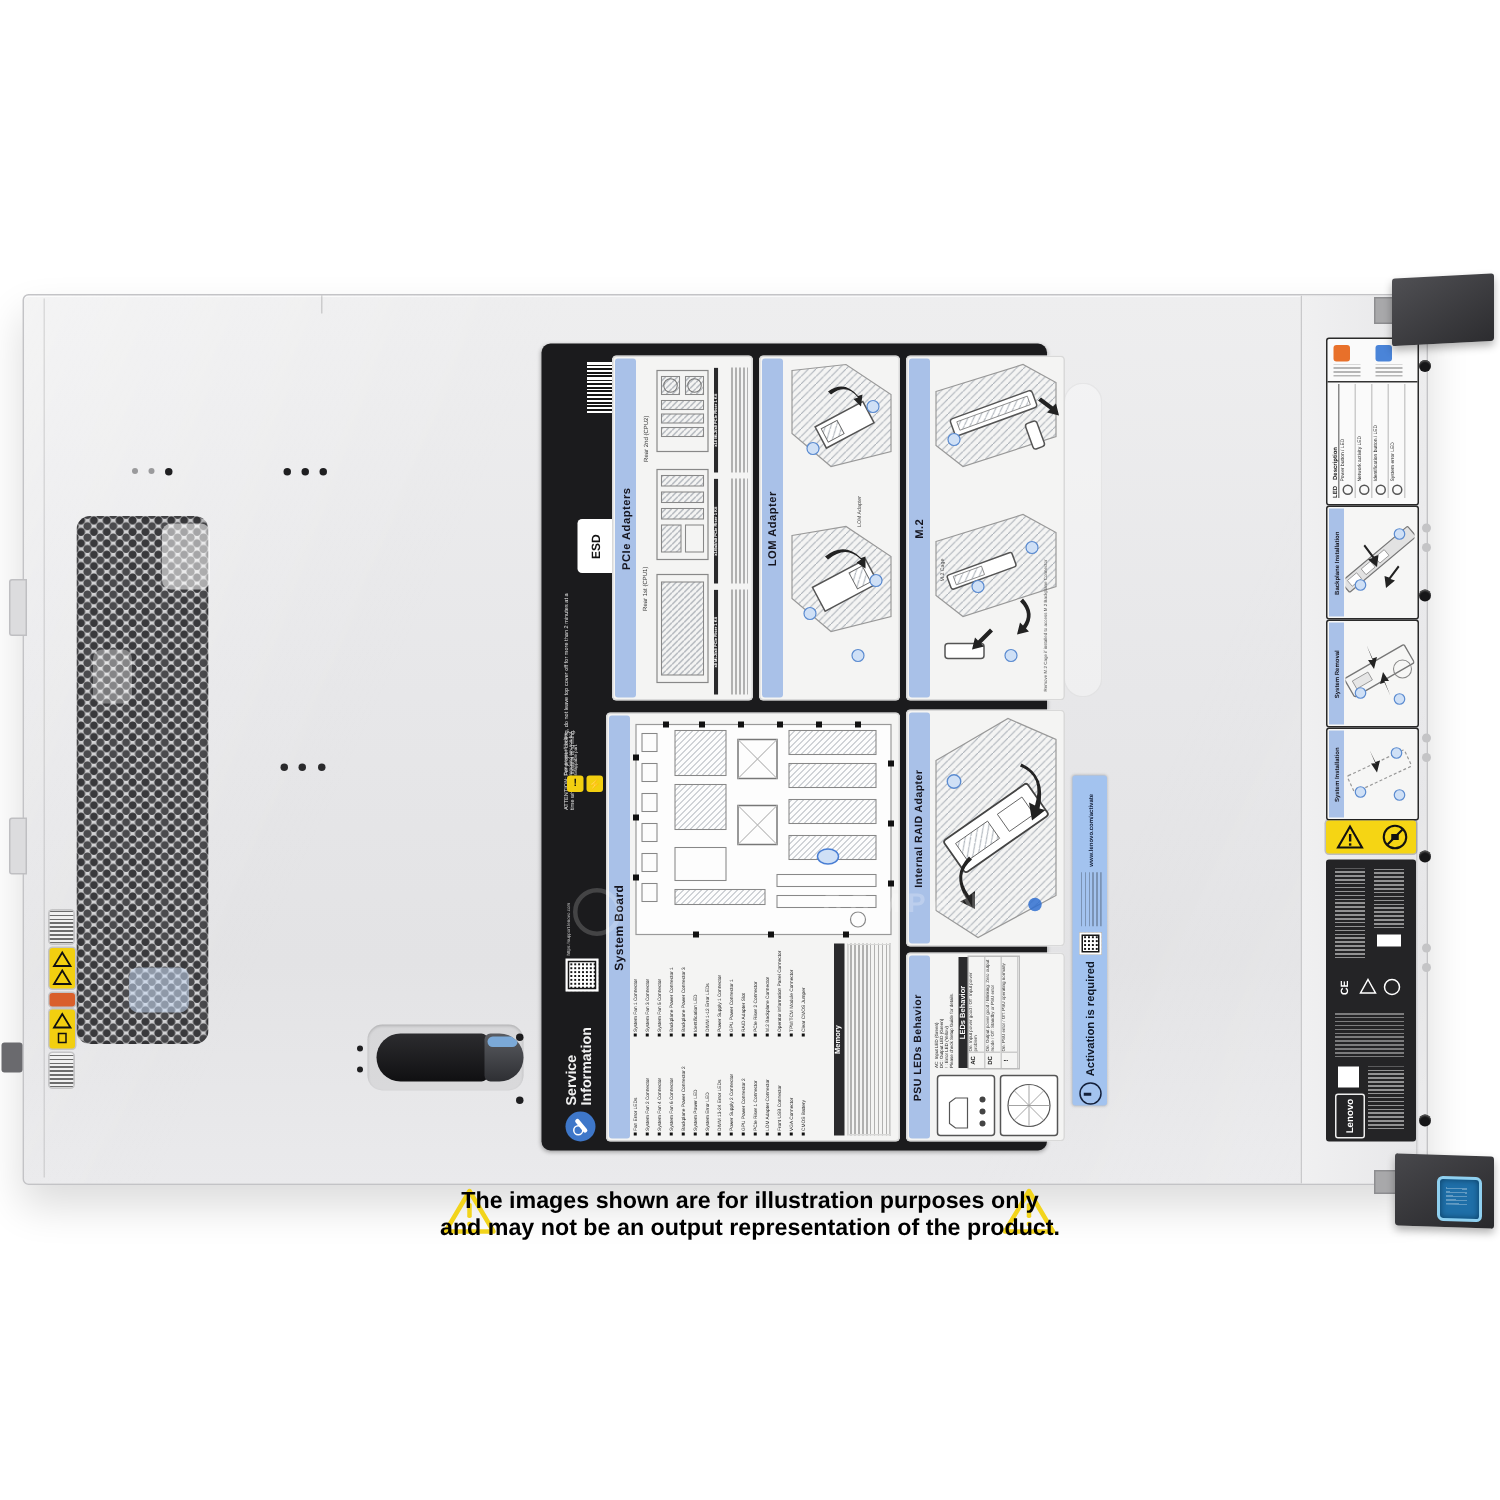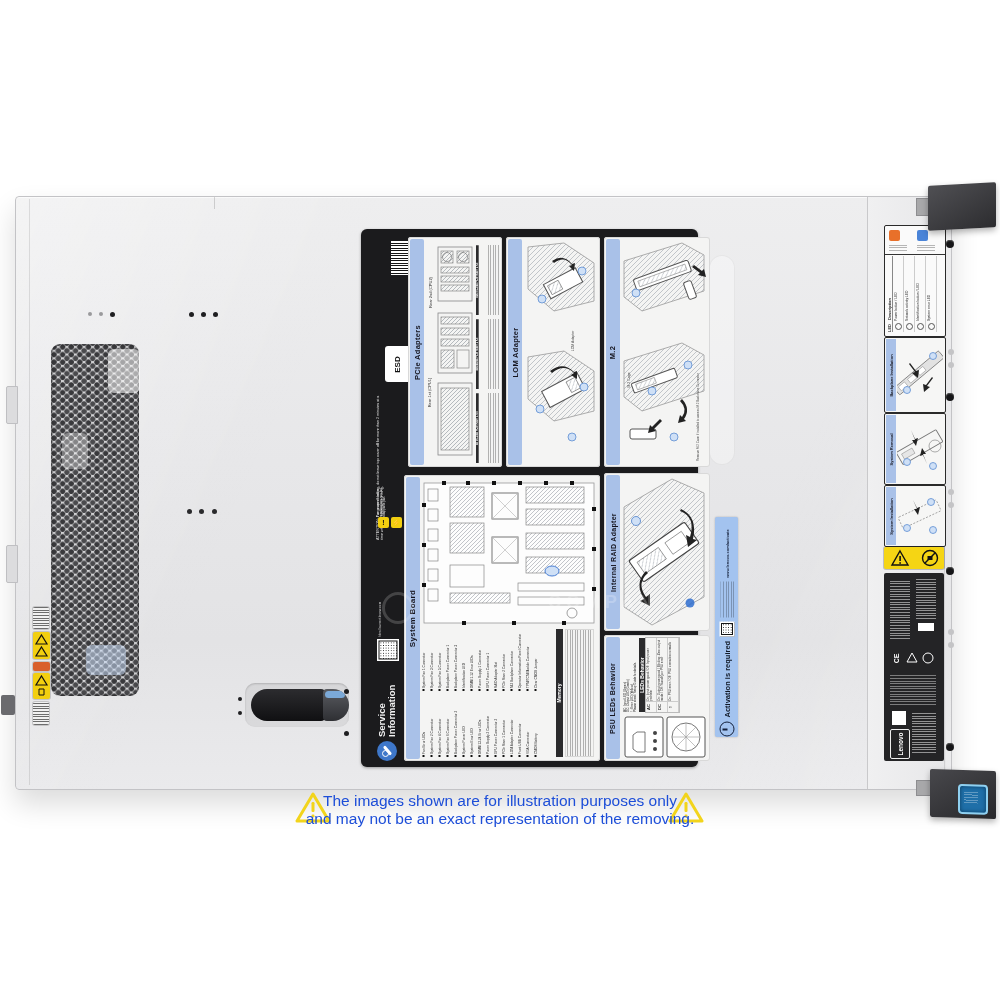--- a/index.html
+++ b/index.html
@@ -51,21 +51,21 @@
   .warn-sq{width:11px;height:11px;background:#f2cf10;border-radius:2px;display:flex;align-items:center;justify-content:center;
       color:#111;font-size:7px;font-weight:bold;}
   .legend-item{display:flex;align-items:flex-start;gap:2px;line-height:7px;color:#1c1c1c;}
   .legend-item .sq{flex:none;width:4px;height:4px;background:#111;margin-top:1px;}
   .tinyhead{background:#2a2a2c;color:#fff;text-align:center;font-weight:bold;}
   
   svg{display:block;}
   .wm{color:rgba(90,90,95,.10);font-weight:bold;letter-spacing:5px;font-size:24px;}
   .wm-ring{border:3px solid rgba(120,120,125,.12);border-radius:50%;}
   
-  .disc-text{width:100%;text-align:center;color:#1d4ed8;font-weight:normal;font-size:15.5px;line-height:18px;}
+  .disc-text{width:100%;text-align:center;color:#000000;font-weight:bold;font-size:15.5px;line-height:18px;}
 </style>
 </head>
 <body>
 
 <div class="page">
 
   <div class="abs wm" style="left:52px;top:266px;">COMPAN</div>
   <div class="abs wm" style="left:130px;top:586px;">COMPAN</div>
   <div class="abs wm" style="left:26px;top:694px;">COMPAN</div>
   <div class="abs wm" style="left:548px;top:592px;color:rgba(255,255,255,.22);font-size:18px;z-index:5;">COMPAN</div>
@@ -742,16 +742,16 @@
     <rect x="16.5" y="11" width="3" height="10" rx="1.2" fill="#f2d41c"></rect>
     <rect x="16.5" y="23.5" width="3" height="3" rx="1.2" fill="#f2d41c"></rect>
   </svg>
   <svg class="abs" style="left:668px;top:791px;" width="36" height="33" viewBox="0 0 36 33">
     <path d="M18 3 L34 30 L2 30 Z" fill="none" stroke="#f2d41c" stroke-width="3" stroke-linejoin="round"></path>
     <rect x="16.5" y="11" width="3" height="10" rx="1.2" fill="#f2d41c"></rect>
     <rect x="16.5" y="23.5" width="3" height="3" rx="1.2" fill="#f2d41c"></rect>
   </svg>
   <div class="abs disc-text" style="left:0;top:792px;">
     <div>The images shown are for illustration purposes only</div>
-    <div>and may not be an exact representation of the removing.</div>
+    <div>and may not be an output representation of the product.</div>
   </div>
 
 </div>
 
 </body></html>

